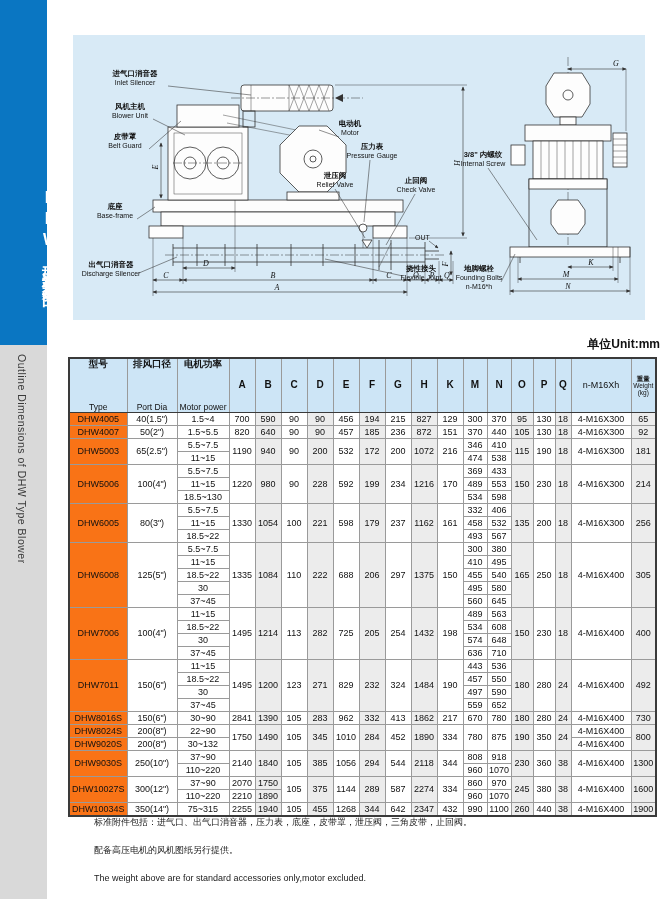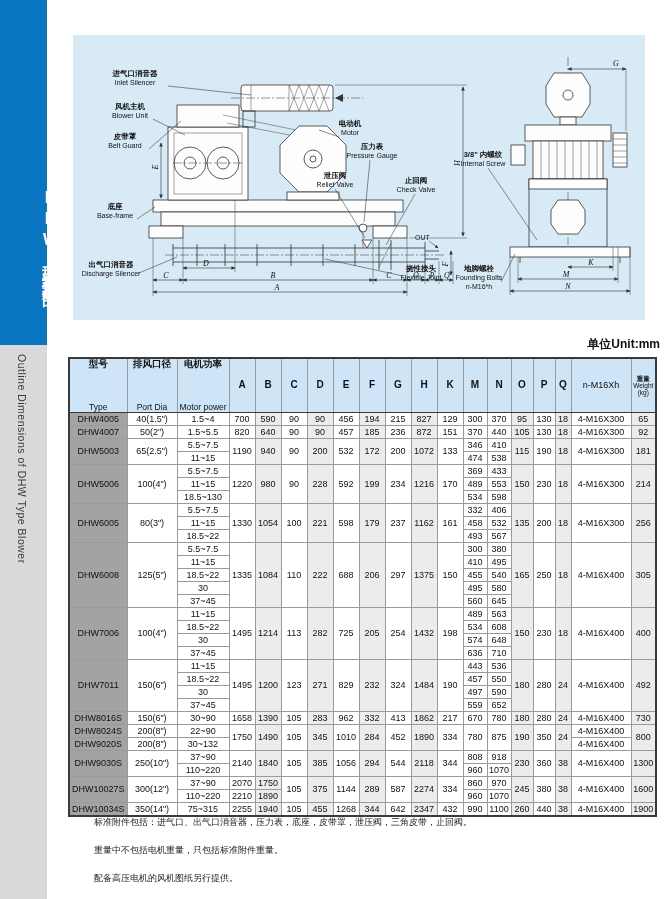--- a/index.html
+++ b/index.html
@@ -36,21 +36,21 @@
   
   #tbl-wrap{position:absolute;left:68px;top:357px;width:590px;}
   table{border-collapse:collapse;table-layout:fixed;width:587px;border:2px solid #3a3a3a;}
   th,td{border:1px solid #9a9a9a;padding:0 1px;text-align:center;vertical-align:middle;
         font-size:9px;line-height:10.5px;height:12px;overflow:hidden;white-space:nowrap;}
   thead th{background:#cde5f6;border-bottom:1.4px solid #3a3a3a;height:34px;font-weight:normal;}
   thead .hcn{font-size:9.5px;font-weight:bold;}
   thead .hen{font-size:8.5px;margin-top:32px;}
   thead .hletter{font-size:10px;font-weight:bold;}
   thead .hsm{font-size:6.5px;line-height:7px;}
-  td.typec{background:#a3a3a3;}
+  td.typec{background:#f97316;}
   td.gray{background:#ececec;}
   tr.grp td{border-top:1.2px solid #3a3a3a;}
   col.c-type{width:58px;} col.c-port{width:50px;} col.c-power{width:52px;}
   col.c-dim{width:26px;} col.c-mn{width:24px;} col.c-opq{width:22px;} col.c-q{width:16px;}
   col.c-bolt{width:60px;} col.c-w{width:25px;}
 
   
   #notes{position:absolute;left:78px;top:800px;width:578px;font-size:9px;line-height:12px;color:#222;}
   #notes p{margin:16px;}
 </style>
@@ -415,21 +415,21 @@
             <td rowspan="2">65(2.5")</td>
             <td>5.5~7.5</td>
             <td rowspan="2">1190</td>
             <td class="gray" rowspan="2">940</td>
             <td rowspan="2">90</td>
             <td class="gray" rowspan="2">200</td>
             <td rowspan="2">532</td>
             <td class="gray" rowspan="2">172</td>
             <td rowspan="2">200</td>
             <td class="gray" rowspan="2">1072</td>
-            <td rowspan="2">133</td>
+            <td rowspan="2">216</td>
             <td>346</td>
             <td>410</td>
             <td class="gray" rowspan="2">115</td>
             <td rowspan="2">190</td>
             <td class="gray" rowspan="2">18</td>
             <td rowspan="2">4-M16X300</td>
             <td class="gray" rowspan="2">181</td>
           </tr>
           <tr>
             <td>11~15</td>
@@ -608,21 +608,21 @@
           </tr>
           <tr>
             <td>37~45</td>
             <td>559</td>
             <td>652</td>
           </tr>
           <tr class="grp">
             <td class="typec">DHW8016S</td>
             <td>150(6")</td>
             <td>30~90</td>
-            <td>1658</td>
+            <td>2841</td>
             <td class="gray">1390</td>
             <td>105</td>
             <td class="gray">283</td>
             <td>962</td>
             <td class="gray">332</td>
             <td>413</td>
             <td class="gray">1862</td>
             <td>217</td>
             <td>670</td>
             <td>780</td>
@@ -733,17 +733,16 @@
             <td class="gray">38</td>
             <td>4-M16X400</td>
             <td class="gray">1900</td>
           </tr>
         </tbody>
     </table>
   </div>
 
   <div id="notes">
     <p>标准附件包括：进气口、出气口消音器，压力表，底座，皮带罩，泄压阀，三角皮带，止回阀。</p>
-    <p>重量中不包括电机重量，只包括标准附件重量。</p>
     <p>配备高压电机的风机图纸另行提供。</p>
     <p>The weight above are for standard accessories only,motor excluded.</p>
   </div>
 </div>
 
 </body></html>

